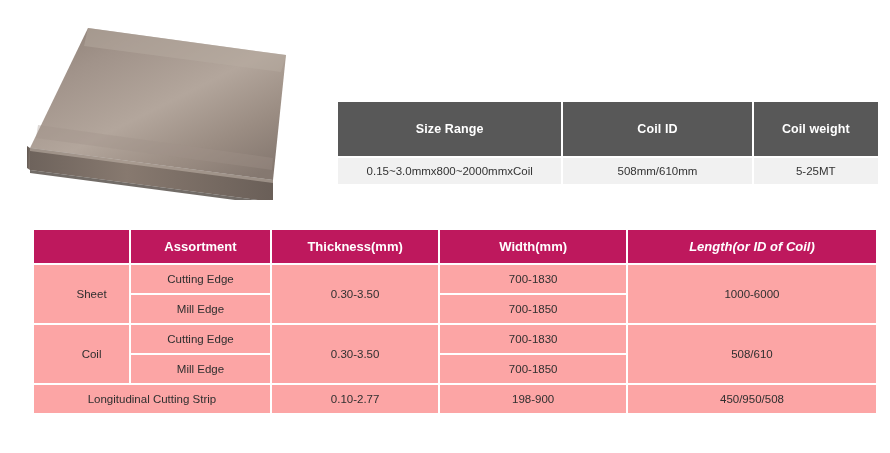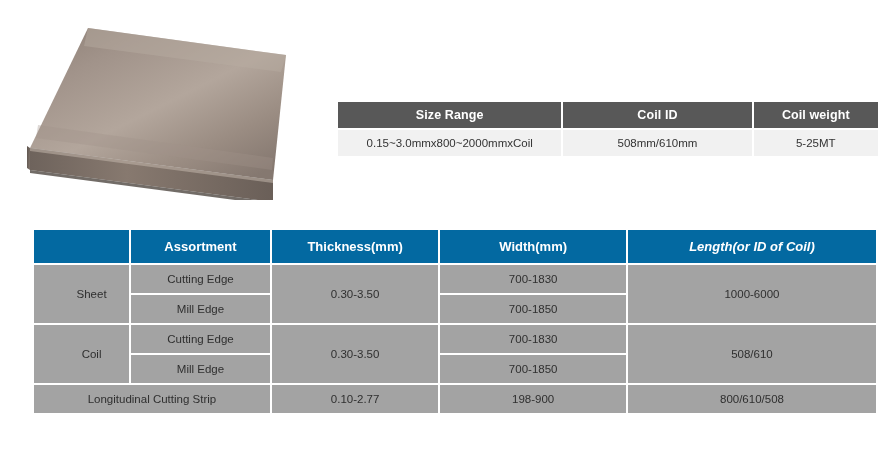--- a/index.html
+++ b/index.html
@@ -54,21 +54,21 @@
     top: 100px;
     border-collapse: separate;
     border-spacing: 2px 2px;
     width: 544px;
   }
   #summary-table th {
     background: #585858;
     color: #ffffff;
     font-size: 12.5px;
     font-weight: bold;
-    padding: 6px 4px;
+    padding: 20px 4px;
     text-align: center;
     letter-spacing: 0.1px;
   }
   #summary-table td {
     background: #f1f1f1;
     color: #333333;
     font-size: 11.5px;
     padding: 7px 4px;
     text-align: center;
   }
@@ -79,29 +79,29 @@
   
   #spec-table {
     position: absolute;
     left: 32px;
     top: 228px;
     width: 846px;
     border-collapse: separate;
     border-spacing: 2px 2px;
   }
   #spec-table th {
-    background: #0369a1;
+    background: #be185d;
     color: #ffffff;
     font-size: 13px;
     font-weight: bold;
     padding: 9px 4px;
     text-align: center;
   }
   #spec-table td {
-    background: #a3a3a3;
+    background: #fca5a5;
     color: #2f2f2f;
     font-size: 11.5px;
     padding: 8px 4px;
     text-align: center;
     vertical-align: middle;
   }
   #spec-table td.group {
     font-size: 11.5px;
     padding-left: 24px;
   }
@@ -207,16 +207,16 @@
     </tr>
     <tr>
       <td class="assort">Mill Edge</td>
       <td>700-1850</td>
     </tr>
 
     <tr>
       <td class="assort" colspan="2">Longitudinal Cutting Strip</td>
       <td>0.10-2.77</td>
       <td>198-900</td>
-      <td>800/610/508</td>
+      <td>450/950/508</td>
     </tr>
   </tbody>
 </table>
 
 </body></html>

